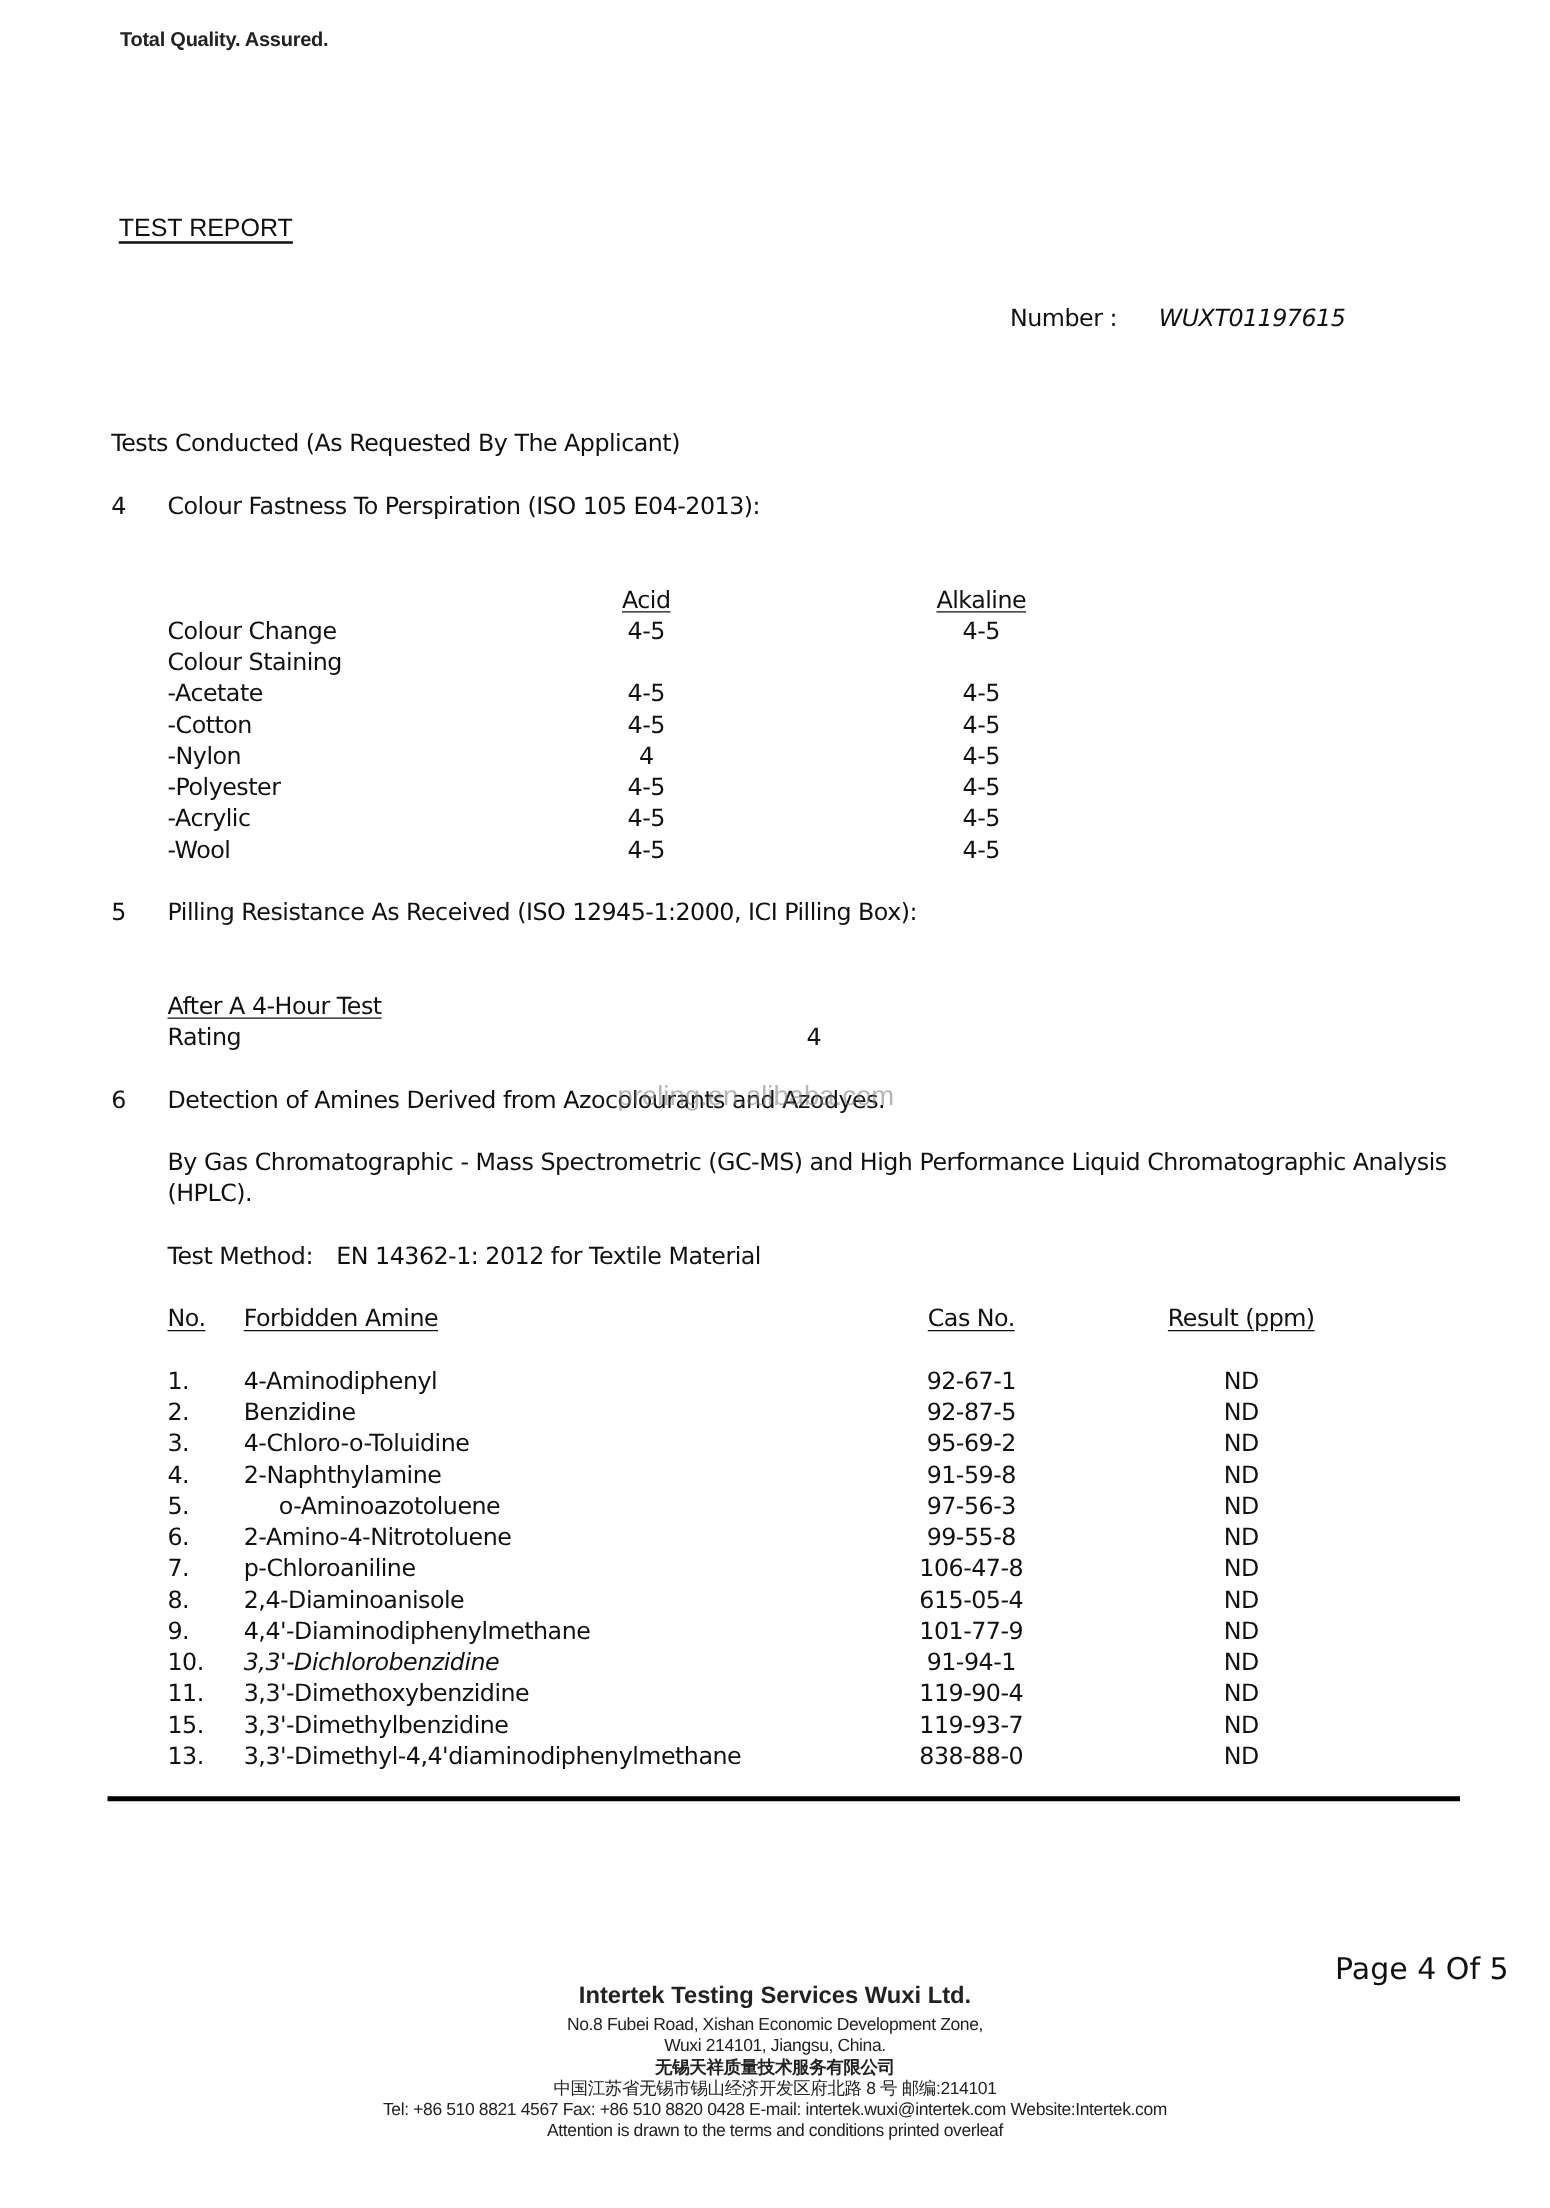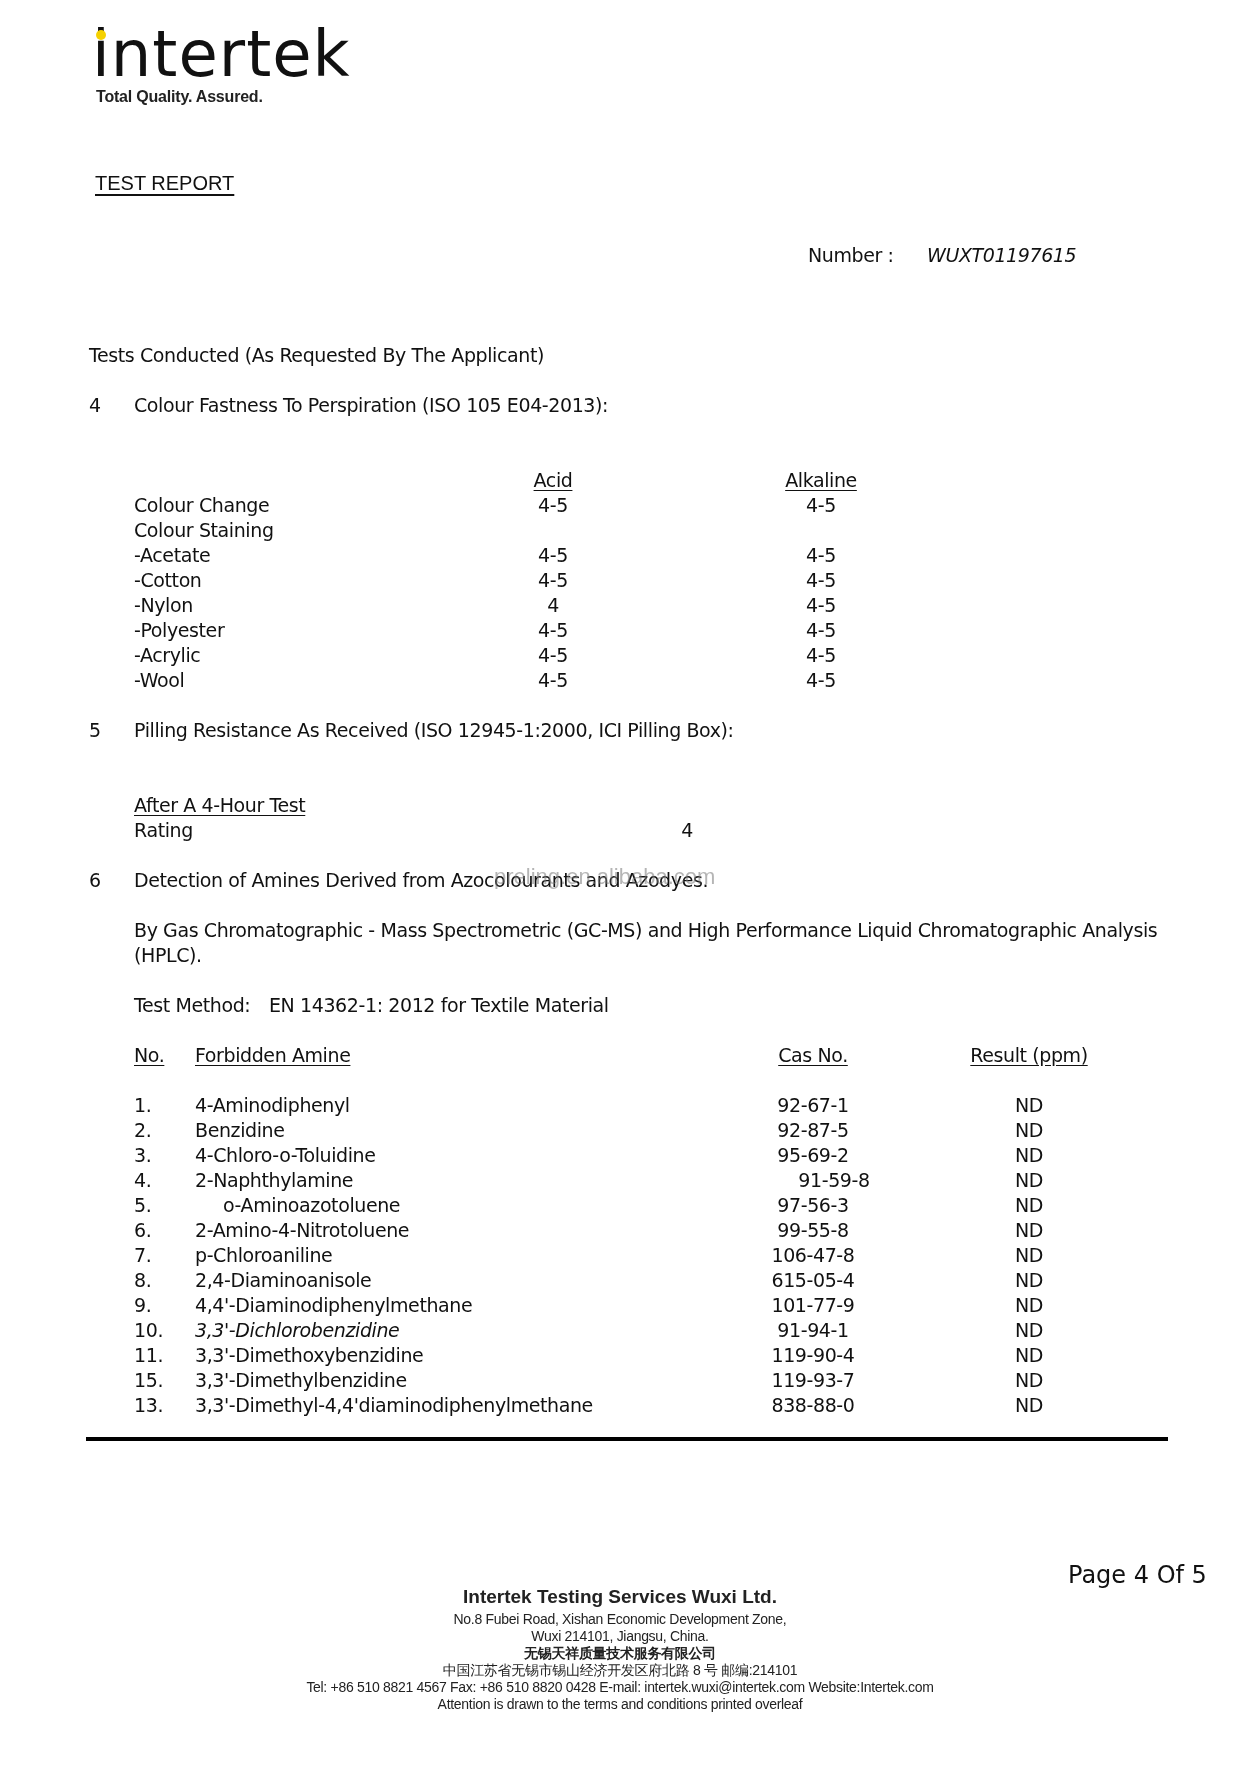--- a/index.html
+++ b/index.html
@@ -12,40 +12,36 @@
     .logo { left: 92px; top: 22px; }
     .logo-word { font-family: "DejaVu Sans", sans-serif; font-size: 64px; font-weight: 400; letter-spacing: 1px; color: #111; line-height: 64px; position: relative; }
     .logo-dot { position: absolute; left: 4px; top: 8px; width: 10px; height: 10px; background: #f5d100; border-radius: 50%; }
     .logo-tag { font-family: "Liberation Sans", sans-serif; font-weight: 700; font-size: 16px; color: #222; margin-top: 2px; margin-left: 4px; letter-spacing: -0.2px; }
 
     .report-title { left: 95px; top: 172px; font-family: "Liberation Sans", sans-serif; font-size: 20px; text-decoration: underline; text-underline-offset: 4px; }
 
     .num-label { left: 808px; top: 244px; }
     .num-value { left: 927px; top: 244px; font-style: italic; }
 
-    .center { text-align: center; transform: translateX(-50%); margin-left: 36px; }
+    .center { text-align: center; transform: translateX(-50%); }
 
     .bottom-rule { position: absolute; left: 86px; top: 1437px; width: 1082px; height: 4px; background: #000; }
 
     .footer { position: absolute; left: 0; width: 1240px; text-align: center; font-family: "Liberation Sans", sans-serif; color: #222; }
     .footer-co { top: 1586px; font-size: 19px; font-weight: 700; }
     .footer-l { font-size: 14px; letter-spacing: -0.3px; }
 
     .watermark { left: 494px; top: 864px; font-family: "Liberation Sans", sans-serif; font-size: 22px; color: rgba(120,120,120,0.55); letter-spacing: 0px; }
 
     .page-num { left: 1068px; top: 1561px; font-size: 24px; }
   </style>
 </head>
 <body>
 
 <div class="abs logo">
-  <div class="logo-word">
-    <span class="logo-dot"></span>
-    <span>intertek</span>
-  </div>
   <div class="logo-tag">Total Quality. Assured.</div>
 </div>
 
 <div class="abs report-title">TEST REPORT</div>
 
 <div class="abs t num-label">Number :</div>
 <div class="abs t num-value">WUXT01197615</div>
 
 <div class="abs t" style="left:89px; top:344px;">Tests Conducted (As Requested By The Applicant)</div>
 
@@ -132,21 +128,21 @@
   </div>
   <div>
     <div class="abs t" style="left:134px; top:1144px;">3.</div>
     <div class="abs t" style="left:195px; top:1144px;">4-Chloro-o-Toluidine</div>
     <div class="abs t center" style="left:777px; top:1144px;">95-69-2</div>
     <div class="abs t center" style="left:993px; top:1144px;">ND</div>
   </div>
   <div>
     <div class="abs t" style="left:134px; top:1169px;">4.</div>
     <div class="abs t" style="left:195px; top:1169px;">2-Naphthylamine</div>
-    <div class="abs t center" style="left:798px; top:1169px;">91-59-8</div>
+    <div class="abs t center" style="left:777px; top:1169px;">91-59-8</div>
     <div class="abs t center" style="left:993px; top:1169px;">ND</div>
   </div>
   <div>
     <div class="abs t" style="left:134px; top:1194px;">5.</div>
     <div class="abs t" style="left:195px; top:1194px;margin-left:28px;">o-Aminoazotoluene</div>
     <div class="abs t center" style="left:777px; top:1194px;">97-56-3</div>
     <div class="abs t center" style="left:993px; top:1194px;">ND</div>
   </div>
   <div>
     <div class="abs t" style="left:134px; top:1219px;">6.</div>

